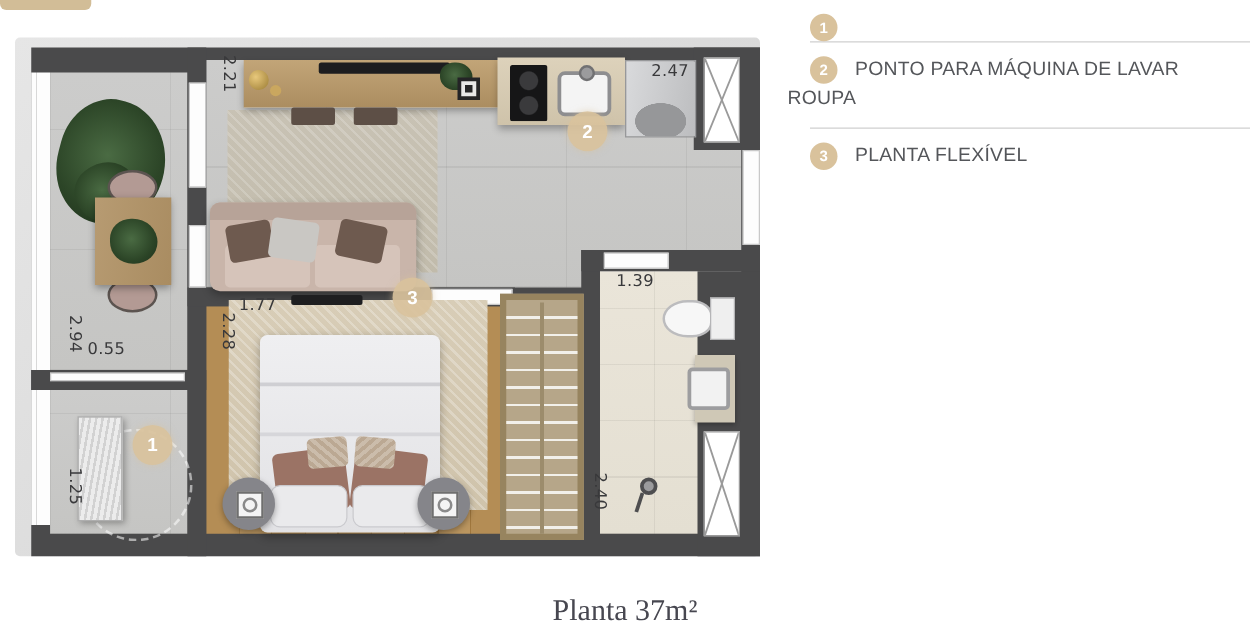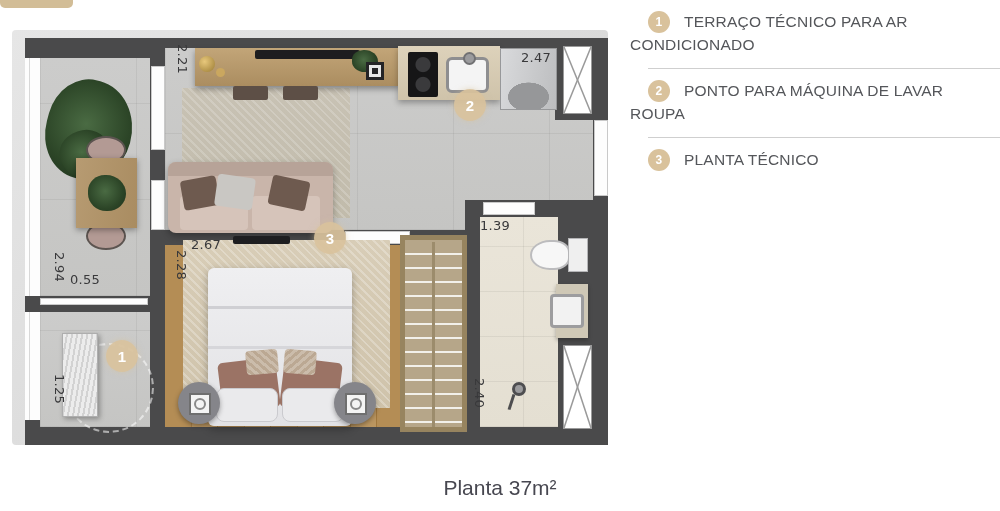--- a/index.html
+++ b/index.html
@@ -13,21 +13,21 @@
 
   
   .legend{position:absolute;left:630px;top:0;width:370px;color:#54565a;}
   .legend-item{display:block;margin-top:10px;font-size:15.5px;line-height:23px;letter-spacing:.2px;}
   .badge{float:left;width:22px;height:22px;margin:1px 14px 0 18px;border-radius:50%;
          background:#d9c29c;color:#fff;font-size:12px;line-height:22px;text-align:center;font-weight:bold;}
   .legend-divider{border:0;border-top:1px solid #cfcfcf;margin:12px 0 0 18px;height:0;clear:both;}
 
   
   .caption{position:absolute;left:380px;top:476px;width:240px;text-align:center;
-           font-size:21px;color:#474750;}
+           font-size:24px;color:#474750;font-family:Liberation Serif, serif;}
 
   
   .plan{position:absolute;inset:0;}
   .dim{position:absolute;font-family:"DejaVu Sans",sans-serif;font-size:13px;color:#39393b;letter-spacing:.3px;}
   .dim-v{writing-mode:vertical-rl;}
   .marker{position:absolute;width:32px;height:32px;border-radius:50%;background:rgba(217,194,156,.92);
           color:#fff;font-size:15px;font-weight:bold;display:flex;align-items:center;justify-content:center;
           box-shadow:0 0 6px rgba(217,194,156,.55);}
   .white-open{position:absolute;background:#fdfdfd;box-shadow:inset 0 0 0 1px #c9c9c9;}
   .window-band{position:absolute;background:
@@ -190,36 +190,36 @@
         <span>2</span>
       </div>
     <div class="marker" style="left:314px;top:222px;">
         <span>3</span>
       </div>
 
     <div class="dim dim-v" style="left:175px;top:44px;">2.21</div>
     <div class="dim dim-v" style="left:52px;top:252px;">2.94</div>
     <div class="dim" style="left:70px;top:272px;">0.55</div>
     <div class="dim dim-v" style="left:52px;top:374px;">1.25</div>
-    <div class="dim" style="left:191px;top:237px;">2.67</div>
+    <div class="dim" style="left:191px;top:237px;">1.77</div>
     <div class="dim dim-v" style="left:174px;top:250px;">2.28</div>
     <div class="dim" style="left:521px;top:50px;">2.47</div>
-    <div class="dim" style="left:480px;top:218px;">1.39</div>
+    <div class="dim" style="left:480px;top:218px;padding-left:13px;">1.39</div>
     <div class="dim dim-v" style="left:472px;top:378px;">2.40</div>
   </div>
 
   <div class="legend">
     <div class="legend-item">
-      <span class="badge">1</span><span>TERRAÇO TÉCNICO PARA AR CONDICIONADO</span>
+      <span class="badge">1</span>
     </div>
     <div class="legend-divider"></div>
     <div class="legend-item">
       <span class="badge">2</span><span>PONTO PARA MÁQUINA DE LAVAR ROUPA</span>
     </div>
     <div class="legend-divider"></div>
     <div class="legend-item">
-      <span class="badge">3</span><span>PLANTA TÉCNICO</span>
+      <span class="badge">3</span><span>PLANTA FLEXÍVEL</span>
     </div>
   </div>
 
   <div class="caption">Planta 37m²</div>
 
 </div>
 
 </body></html>

